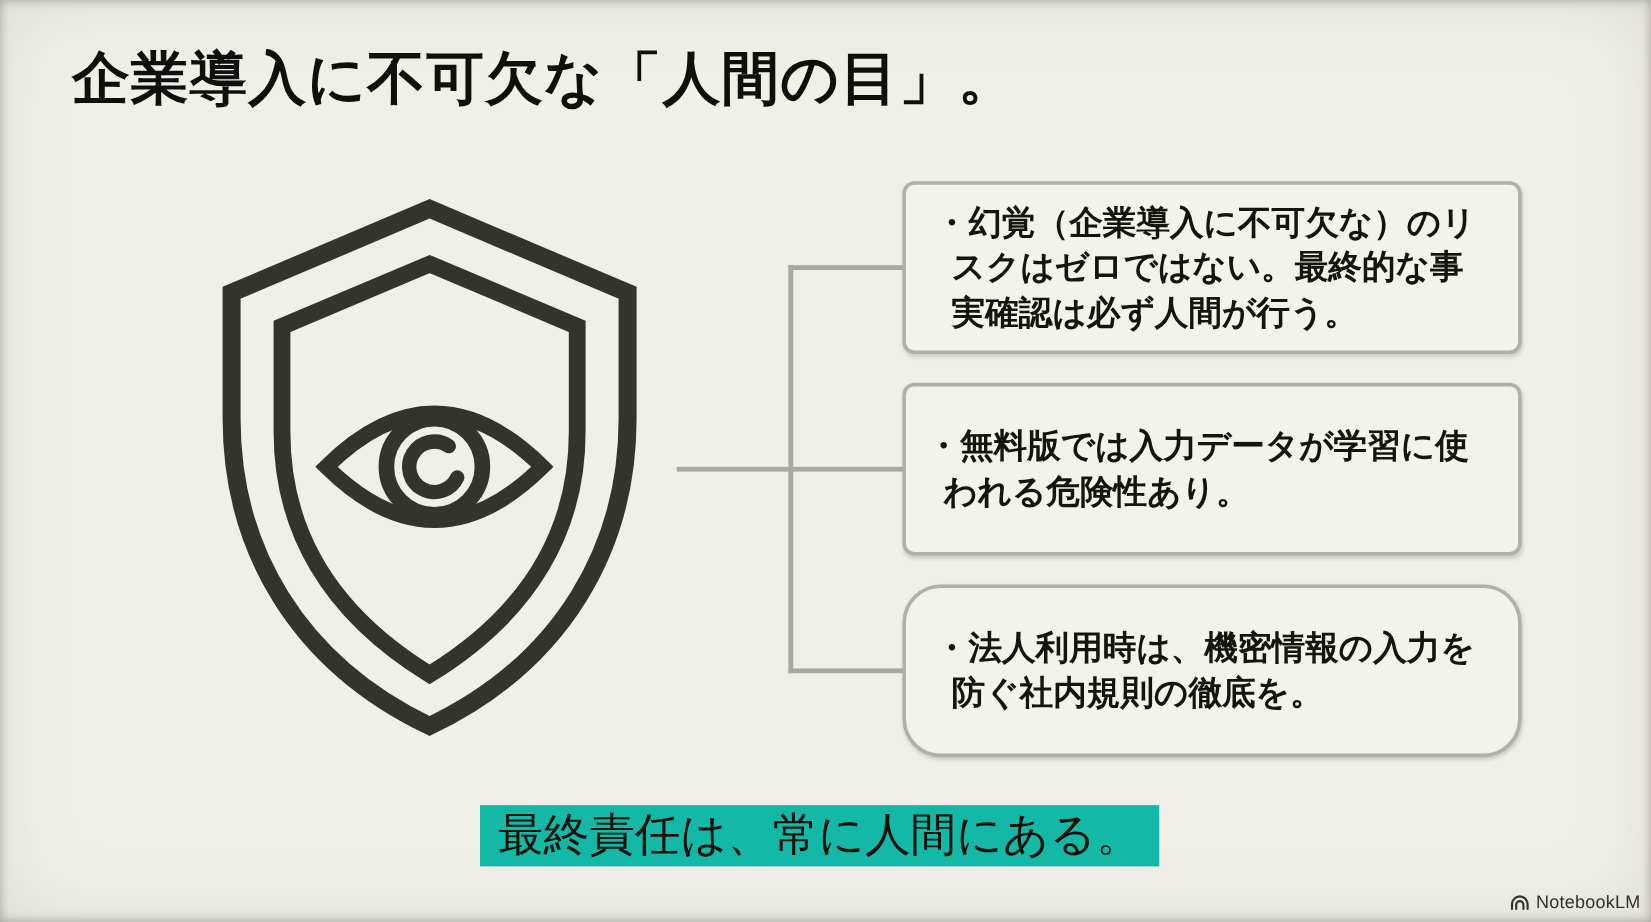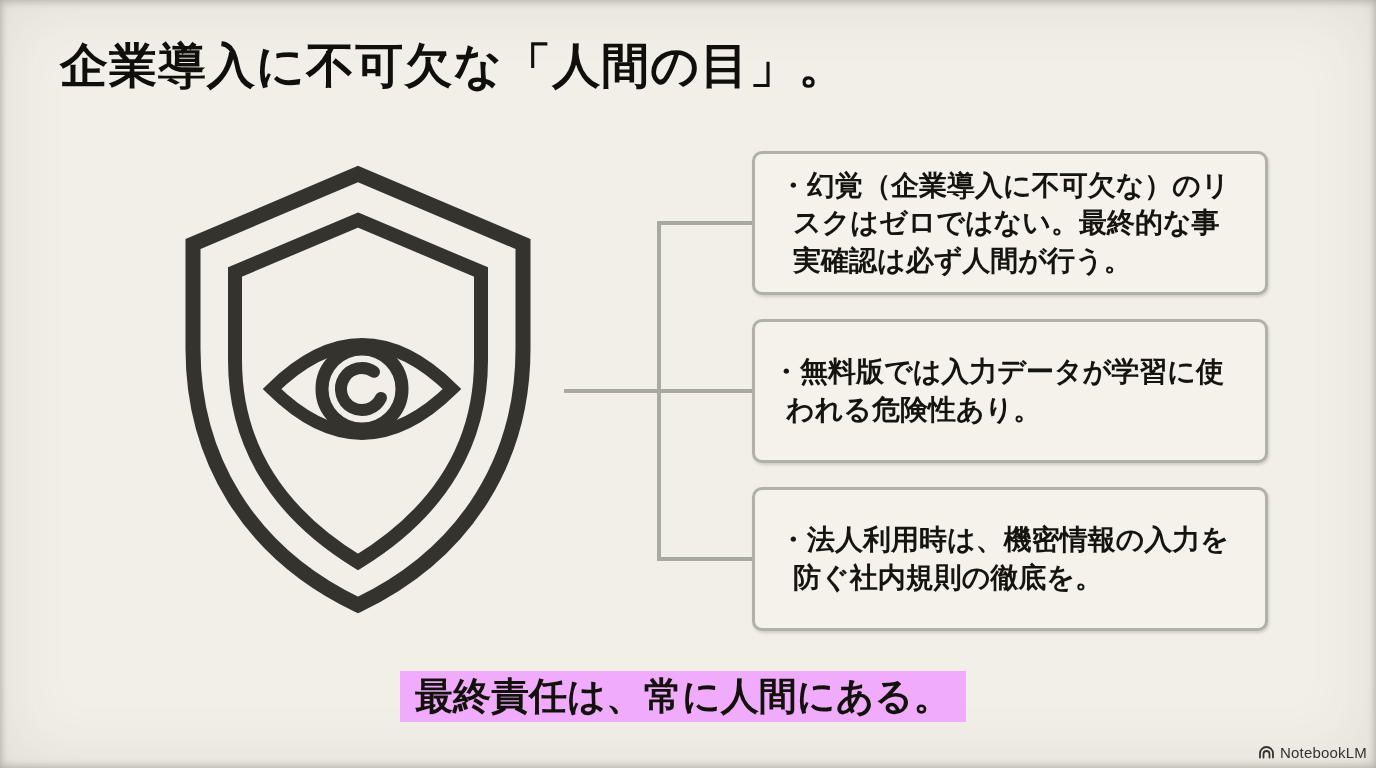--- a/index.html
+++ b/index.html
@@ -52,29 +52,29 @@
   }
   .risk-box .bullet-text {
     font-size: 28px;
     font-weight: bold;
     line-height: 1.34;
     text-indent: -14px;
     color: #15140f;
   }
   .box-1 { top: 151px; }
   .box-2 { top: 319px; padding-left: 31px; }
-  .box-3 { top: 487px; }
+  .box-3 { top: 487px; border-radius: 32px; }
   .conclusion {
     position: absolute;
     left: 400px; top: 671px;
     height: 51px;
-    background: #f0abfc;
+    background: #14b8a6;
     padding: 0 15px;
     font-size: 38px;
-    font-weight: bold;
+    font-weight: normal;
     line-height: 51px;
     white-space: nowrap;
     color: #12110c;
   }
   .branding {
     position: absolute;
     right: 9px; bottom: 7px;
     display: flex;
     align-items: center;
     gap: 5px;

